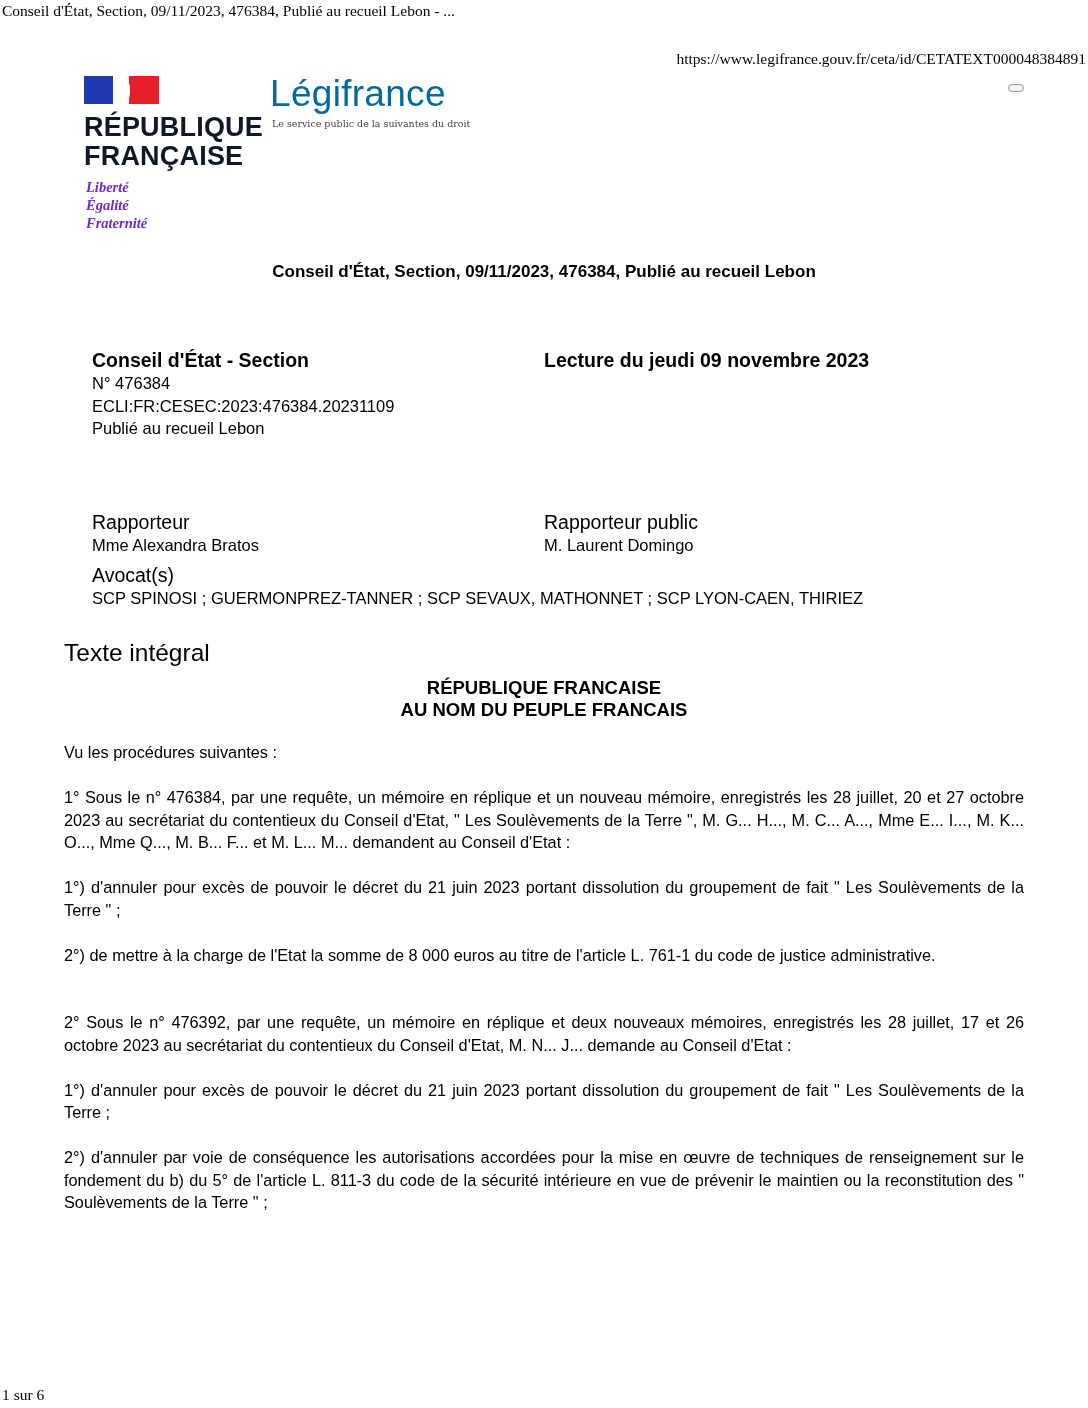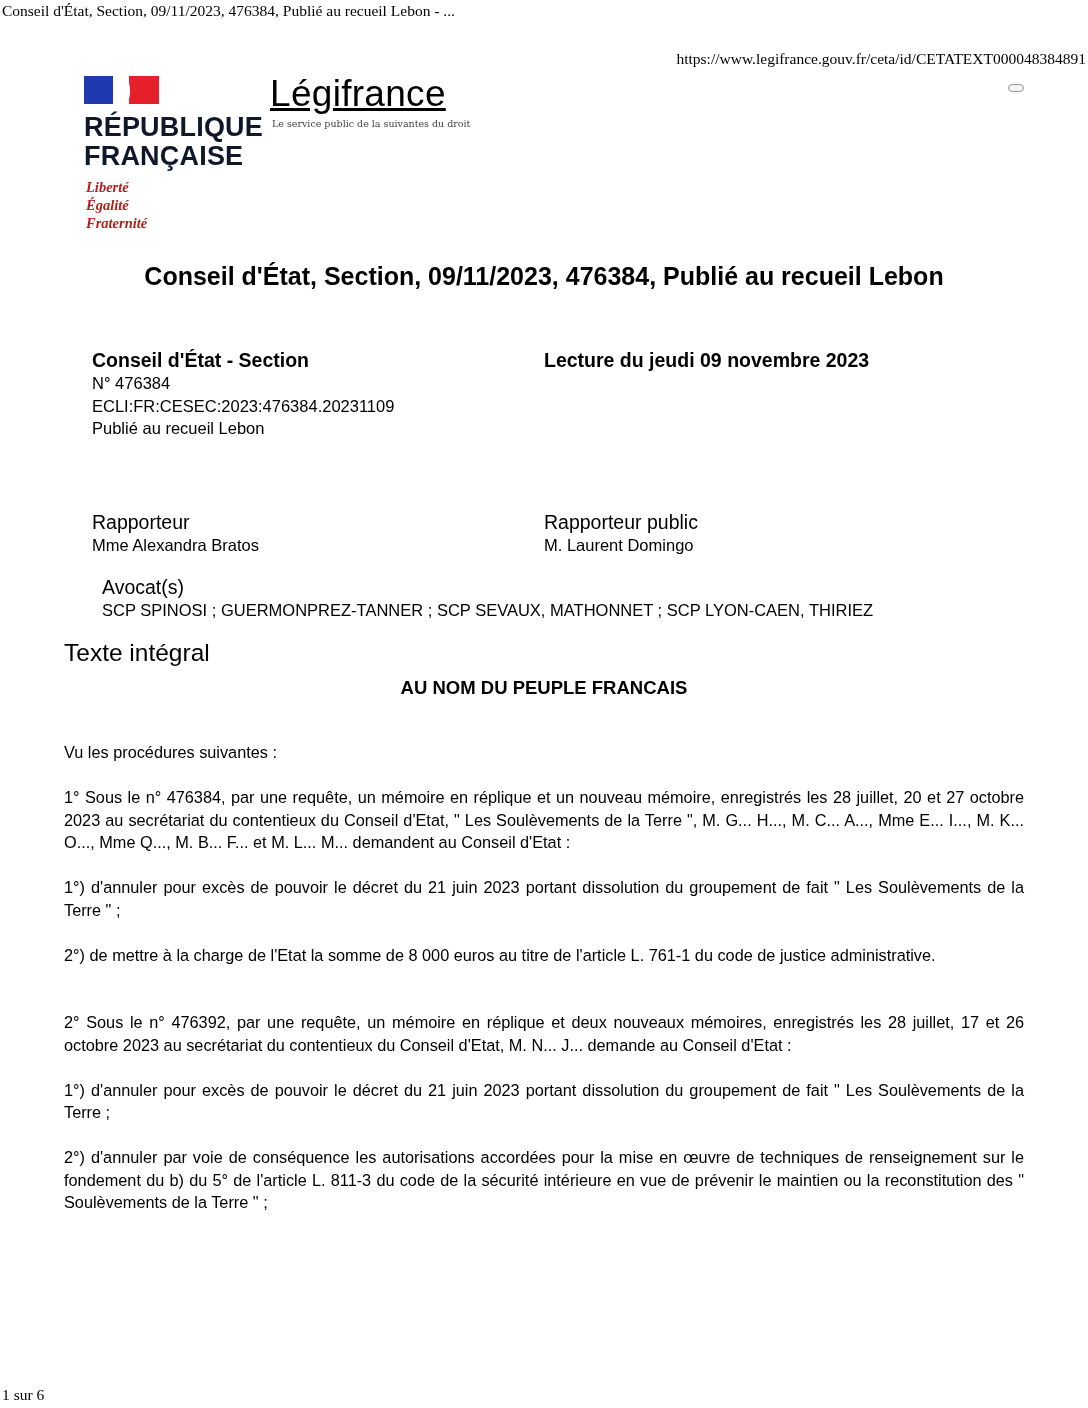--- a/index.html
+++ b/index.html
@@ -21,52 +21,52 @@
   .flag { position: absolute; left: 0; top: 0; width: 75px; height: 28px; }
   .flag .blue { position: absolute; left: 0; top: 0; width: 36px; height: 28px; background: #1f3ab0; }
   .flag .red { position: absolute; right: 0; top: 0; width: 30px; height: 28px; background: #e6202a; }
   .flag .face { position: absolute; left: 29px; top: 0; width: 17px; height: 28px; background: #fff; border-radius: 0 50% 40% 0; }
   .rep-name {
     position: absolute; left: 0; top: 37px; font-weight: 700; font-size: 27px; line-height: 29px;
     letter-spacing: 0.2px; color: #0f172a;
   }
   .motto {
     position: absolute; left: 2px; top: 102px; font-family: "Liberation Serif", serif;
-    font-style: italic; font-weight: 700; font-size: 14.5px; line-height: 18px; color: #b91c1c;
+    font-style: italic; font-weight: 700; font-size: 14.5px; line-height: 18px; color: #6d28d9;
   }
   .legi-name {
     position: absolute; left: 186px; top: -2px; font-size: 37px; font-weight: 400;
-    color: #000000; letter-spacing: 0.3px; line-height: 40px; text-decoration: underline;
+    color: #0369a1; letter-spacing: 0.3px; line-height: 40px;
   }
   .legi-tag {
     position: absolute; left: 188px; top: 42px; font-family: "DejaVu Serif", serif;
     font-size: 9.5px; color: #444; white-space: nowrap;
   }
   .toggle-pill {
     position: absolute; left: 1008px; top: 84px; width: 14px; height: 6px;
     border: 1px solid #9a9a9a; border-radius: 4px; background: #f2f2f2;
   }
 
   .doc-title {
     position: absolute; left: 0; right: 0; top: 262px; text-align: center;
-    font-size: 25px; font-weight: 700;
+    font-size: 17px; font-weight: 700;
   }
 
   .meta-left { position: absolute; left: 92px; top: 348px; width: 440px; }
   .meta-right { position: absolute; left: 544px; top: 348px; width: 460px; }
   .meta-head { font-size: 19.5px; font-weight: 700; line-height: 24px; }
   .meta-line { font-size: 16.5px; line-height: 22.5px; }
 
   .people { position: absolute; left: 92px; top: 510px; width: 960px; }
   .people .col { position: absolute; top: 0; }
   .people .col.l { left: 0; }
   .people .col.r { left: 452px; }
   .people .label { font-size: 19.5px; line-height: 24px; }
   .people .value { font-size: 16.5px; line-height: 22px; }
-  .avocats { position: absolute; left: 10px; top: 53px; white-space: nowrap; margin-top: 12px; }
+  .avocats { position: absolute; left: 0; top: 53px; white-space: nowrap; }
 
   .section-title { position: absolute; left: 64px; top: 638px; font-size: 24.5px; line-height: 30px; }
   .decision-head {
     position: absolute; left: 0; right: 0; top: 677px; text-align: center;
     font-size: 18.5px; font-weight: 700; line-height: 22px;
   }
 
   .body-text {
     position: absolute; left: 64px; top: 741px; width: 960px;
     font-size: 16.3px; line-height: 22.5px;
@@ -126,20 +126,21 @@
   </div>
   <div class="avocats">
     <div class="label">Avocat(s)</div>
     <div class="value">SCP SPINOSI ; GUERMONPREZ-TANNER ; SCP SEVAUX, MATHONNET ; SCP LYON-CAEN, THIRIEZ</div>
   </div>
 </div>
 
 <h2 class="section-title" style="margin:0;font-weight:400;">Texte intégral</h2>
 
 <div class="decision-head">
+  <div>RÉPUBLIQUE FRANCAISE</div>
   <div>AU NOM DU PEUPLE FRANCAIS</div>
 </div>
 
 <div class="body-text">
   <p>Vu les procédures suivantes :</p>
   <p>1° Sous le n° 476384, par une requête, un mémoire en réplique et un nouveau mémoire, enregistrés les 28 juillet, 20 et 27 octobre 2023 au secrétariat du contentieux du Conseil d'Etat, " Les Soulèvements de la Terre ", M. G... H..., M. C... A..., Mme E... I..., M. K... O..., Mme Q..., M. B... F... et M. L... M... demandent au Conseil d'Etat :</p>
   <p>1°) d'annuler pour excès de pouvoir le décret du 21 juin 2023 portant dissolution du groupement de fait " Les Soulèvements de la Terre " ;</p>
   <p>2°) de mettre à la charge de l'Etat la somme de 8 000 euros au titre de l'article L. 761-1 du code de justice administrative.</p>
   <p class="spaced">2° Sous le n° 476392, par une requête, un mémoire en réplique et deux nouveaux mémoires, enregistrés les 28 juillet, 17 et 26 octobre 2023 au secrétariat du contentieux du Conseil d'Etat, M. N... J... demande au Conseil d'Etat :</p>
   <p>1°) d'annuler pour excès de pouvoir le décret du 21 juin 2023 portant dissolution du groupement de fait " Les Soulèvements de la Terre ;</p>

